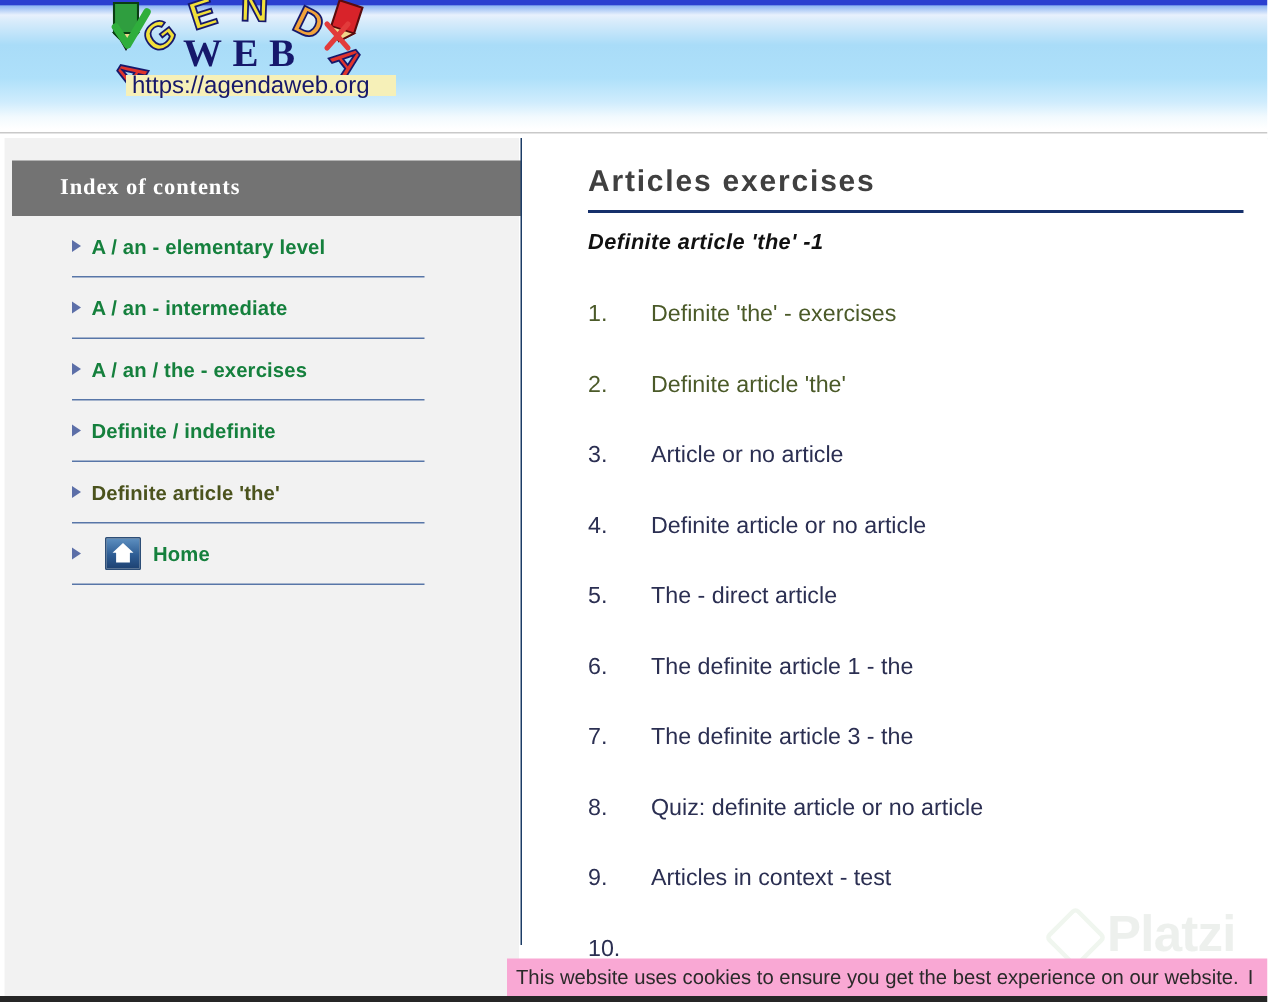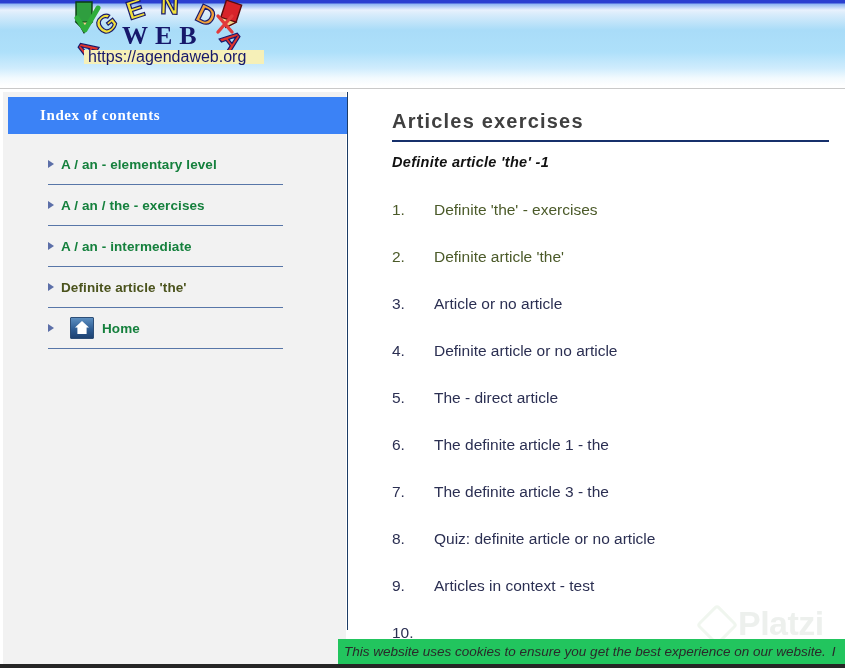--- a/index.html
+++ b/index.html
@@ -68,24 +68,24 @@
     left: 0; top: 0;
     width: 346px;
     height: 576px;
     background: #f2f2f2;
     border-left: 3px solid #ffffff;
     box-sizing: border-box;
   }
   .sidebar-title {
     position: absolute;
     left: 5px;
-    top: 5px;
+    top: 15px;
     width: 393px;
     height: 37px;
-    background: #3b82f6;
+    background: #737373;
     color: #ffffff;
     font-weight: bold;
     font-size: 15px;
     letter-spacing: 0.6px;
     display: flex;
     align-items: center;
     padding-left: 32px;
     box-sizing: border-box;
     font-family: "Liberation Serif", serif;
   }
@@ -236,30 +236,29 @@
     border-radius: 4px;
   }
 
   
   .cookie-bar {
     position: absolute;
     left: 338px;
     top: 639px;
     width: 507px;
     height: 25px;
-    background: #22c55e;
+    background: #f9a8d4;
     display: flex;
     align-items: center;
     padding-left: 6px;
     box-sizing: border-box;
     font-size: 13.5px;
     color: #2a2a2a;
     white-space: nowrap;
     overflow: hidden;
-    font-style: italic;
   }
   .cookie-btn {
     margin-left: 6px;
     color: #2a2a2a;
     font-size: 13.5px;
     cursor: pointer;
   }
   .bottom-rule {
     position: absolute;
     left: 0;
@@ -318,28 +317,32 @@
     <div class="sidebar-title">Index of contents</div>
     <div class="nav">
 
       <div class="nav-item">
         <span class="nav-arrow"></span>
         <span class="nav-label">A / an - elementary level</span>
       </div>
 
       <div class="nav-item">
         <span class="nav-arrow"></span>
+        <span class="nav-label">A / an - intermediate</span>
+      </div>
+
+      <div class="nav-item">
+        <span class="nav-arrow"></span>
         <span class="nav-label">A / an / the - exercises</span>
       </div>
 
       <div class="nav-item">
         <span class="nav-arrow"></span>
-        <span class="nav-label">A / an - intermediate</span>
-      </div>
-
+        <span class="nav-label">Definite / indefinite</span>
+      </div>
 
       <div class="nav-item visited">
         <span class="nav-arrow"></span>
         <span class="nav-label">Definite article 'the'</span>
       </div>
 
       <div class="nav-item">
         <span class="nav-arrow"></span>
         <span class="home-icon">
           <svg width="16" height="15" viewBox="0 0 16 15" xmlns="http://www.w3.org/2000/svg">

